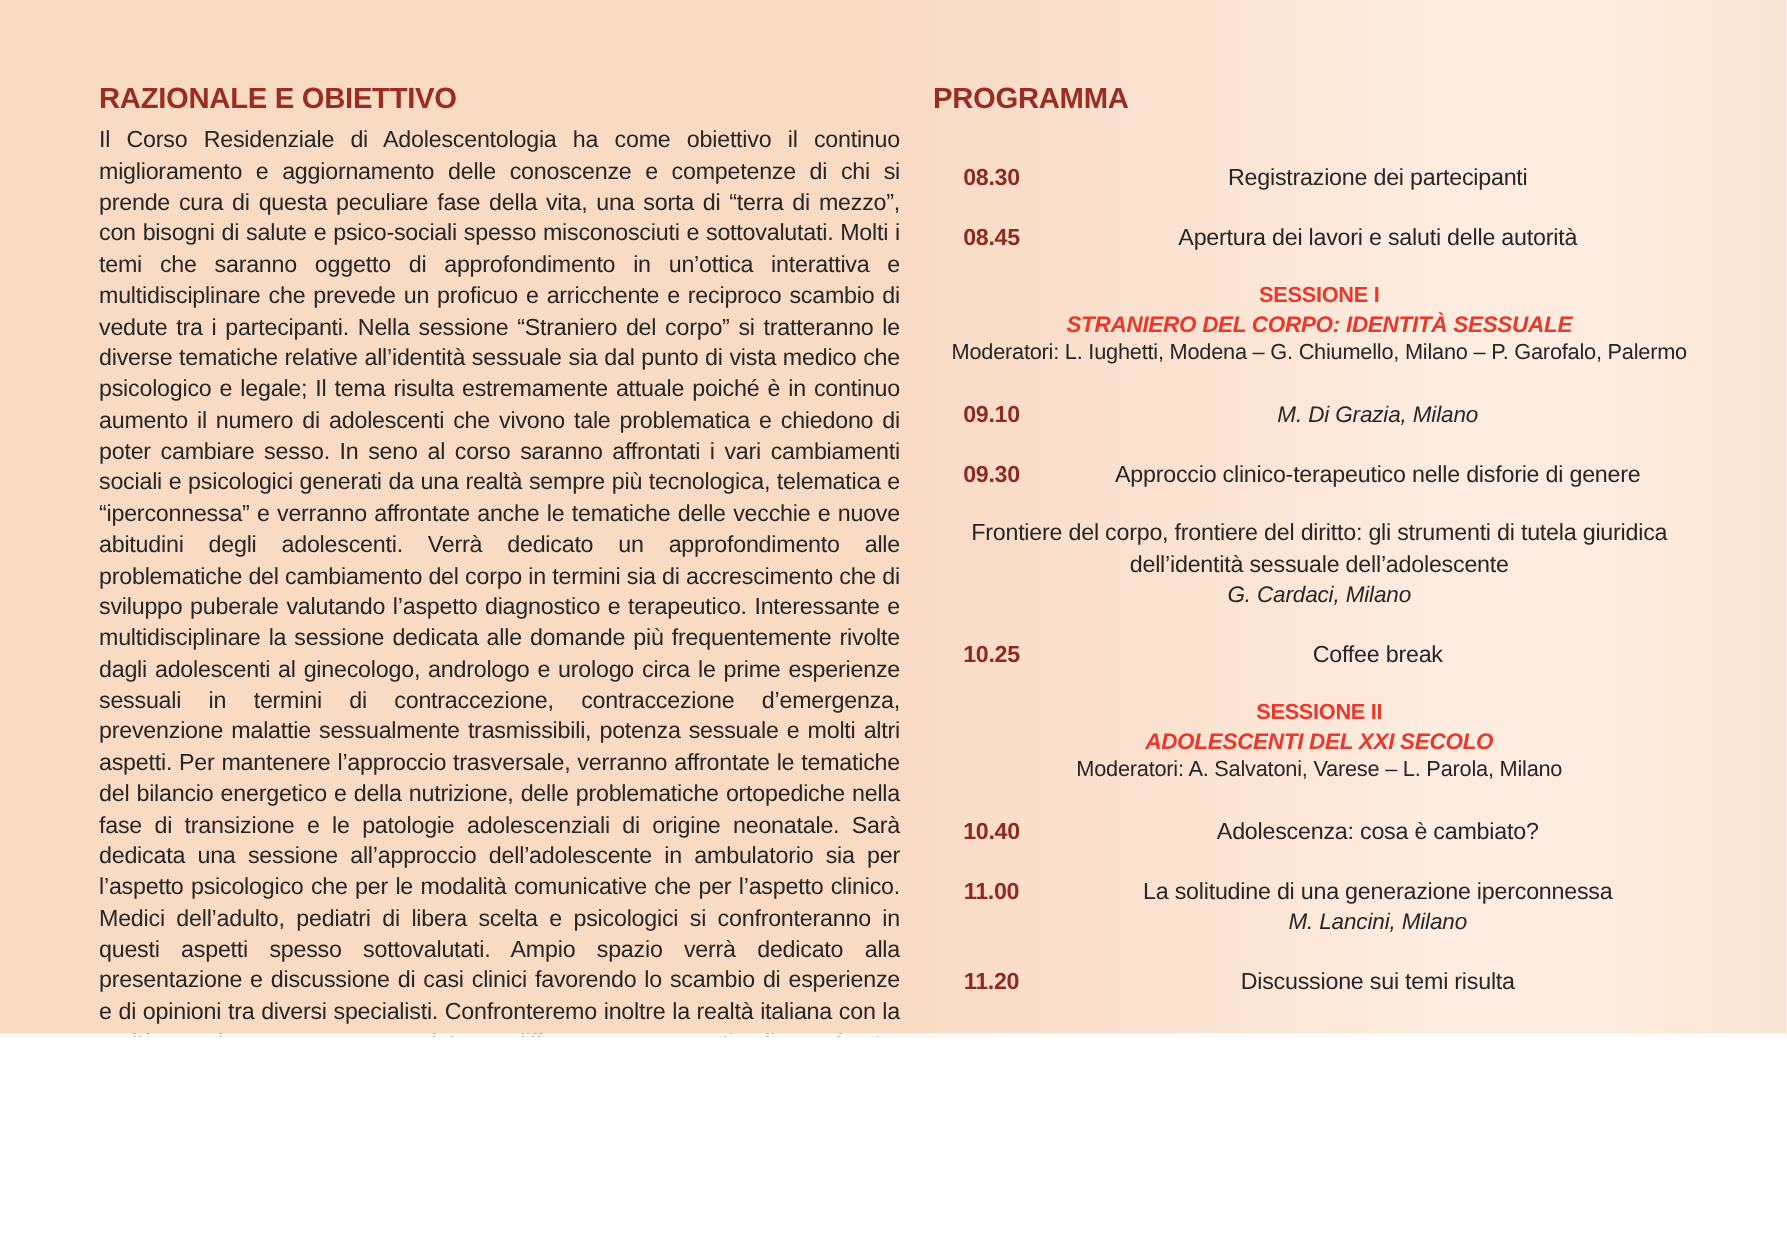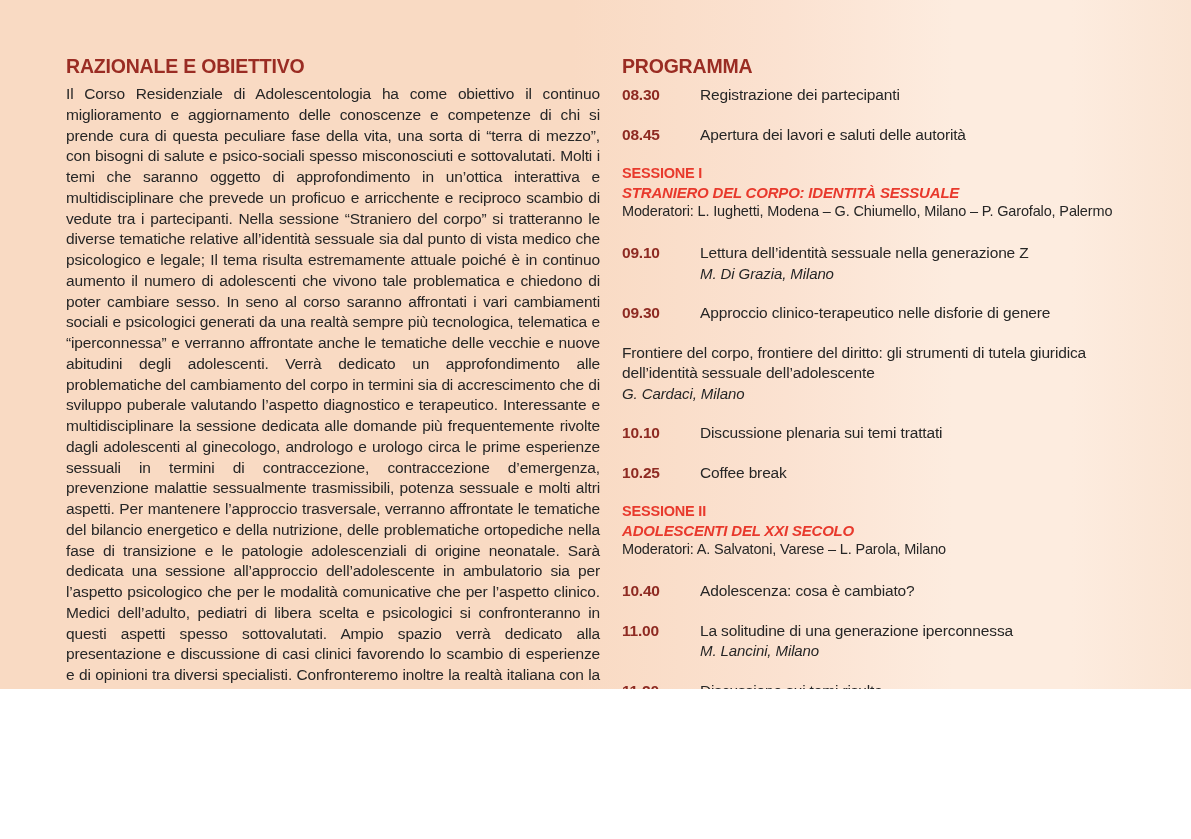--- a/index.html
+++ b/index.html
@@ -48,21 +48,22 @@
   }
   .rationale-body {
     margin: 0;
     font-size: 15.5px;
     line-height: 20.75px;
     letter-spacing: -0.15px;
     text-align: justify;
     color: var(--body-text, #262626);
   }
   .program-list {
-    margin-top: 8px;
+    margin-top: 32px;
+    text-align: center;
   }
   .slot {
     display: flex;
     margin-bottom: 19px;
   }
   .slot .time {
     flex: 0 0 78px;
     font-weight: bold;
     font-size: 15.5px;
     line-height: 20.5px;
@@ -142,46 +143,38 @@
 
   <div class="session">
     <div class="session-name">SESSIONE I</div>
     <div class="session-subtitle">STRANIERO DEL CORPO: IDENTITÀ SESSUALE</div>
     <div class="session-moderators">Moderatori: L. Iughetti, Modena – G. Chiumello, Milano – P. Garofalo, Palermo</div>
   </div>
 
   <div class="slot">
     <div class="time">09.10</div>
     <div class="details">
-      <div class="title">Lettura dell’identità sessuale nella generazione Z</div>
       <div class="speaker">M. Di Grazia, Milano</div>
     </div>
   </div>
 
   <div class="slot">
     <div class="time">09.30</div>
     <div class="details">
       <div class="title">Approccio clinico-terapeutico nelle disforie di genere</div>
     </div>
   </div>
 
   <div class="slot">
     <div class="details">
       <div class="title">Frontiere del corpo, frontiere del diritto: gli strumenti di tutela giuridica dell’identità sessuale dell’adolescente</div>
       <div class="speaker">G. Cardaci, Milano</div>
     </div>
   </div>
 
-  <div class="slot">
-    <div class="time">10.10</div>
-    <div class="details">
-      <div class="title">Discussione plenaria sui temi trattati</div>
-
-    </div>
-  </div>
 
   <div class="slot">
     <div class="time">10.25</div>
     <div class="details">
       <div class="title">Coffee break</div>
 
     </div>
   </div>
 
   <div class="session">

